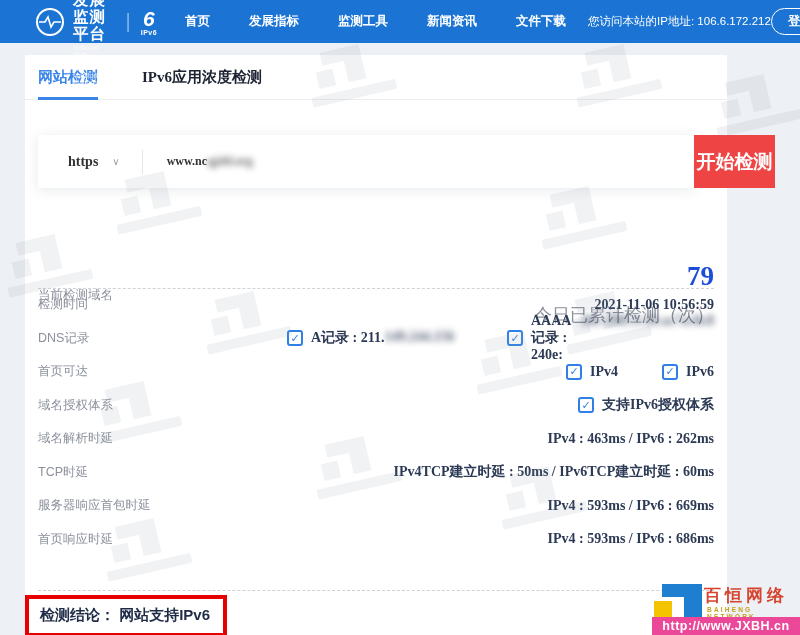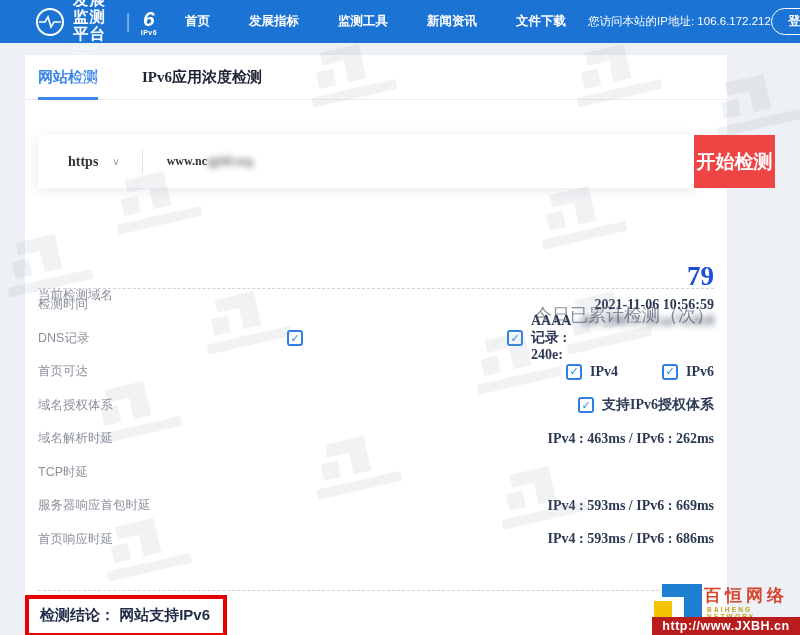--- a/index.html
+++ b/index.html
@@ -96,21 +96,21 @@
     position:absolute; top:540px; left:0; z-index:7; background:#fff;
     border:4px solid #e60000; padding:7px 13px 8px 11px; display:inline-block;
   }
   .conclusion-text { font-size:15px; font-weight:bold; color:#1f2b47; white-space:nowrap; }
 
   
   .bh { position:absolute; left:652px; top:584px; width:148px; height:51px; z-index:40; }
   .bh-cn { position:absolute; left:52px; top:0; font-size:17px; font-weight:bold; color:#d6452f;
            letter-spacing:4px; font-family:Liberation Sans, sans-serif; }
   .bh-en { position:absolute; left:55px; top:22px; font-size:6.5px; font-weight:bold; color:#c8a019; letter-spacing:2.2px; }
-  .bh-url { position:absolute; left:0; top:33px; width:148px; height:18px; background:#b91c1c;
+  .bh-url { position:absolute; left:0; top:33px; width:148px; height:18px; background:#ec4899;
             color:#fff; font-size:12.5px; font-weight:bold; display:flex; align-items:center;
             justify-content:center; letter-spacing:.5px;text-align:center; }
 
   
   .wm { position:absolute; width:110px; height:62px; opacity:.12; transform:rotate(-13deg); z-index:20; pointer-events:none; }
   .wm i { position:absolute; background:#8e99ab; display:block; }
   .wm .a { left:36px; top:0;  width:40px; height:13px; }
   .wm .b { left:58px; top:13px; width:18px; height:22px; }
   .wm .c { left:28px; top:18px; width:17px; height:17px; }
   .wm .t { left:18px; top:42px; width:86px; height:10px; border-radius:2px; }
@@ -176,20 +176,24 @@
 
     <div class="drow">
       <span class="dlabel">检测时间</span>
       <span class="dvalue serif">2021-11-06 10:56:59</span>
     </div>
 
     <div class="drow">
       <span class="dlabel">DNS记录</span>
       <span class="cgroup dns-a">
         <span class="cb">✓</span>
+        <span class="ctext serif">
+            <span>A记录 : 211.</span>
+            <span class="blur">149.244.156</span>
+          </span>
       </span>
       <span class="cgroup dns-aaaa">
         <span class="cb">✓</span>
         <span class="ctext serif">
             <span>AAAA记录 : 240e:</span>
             <span class="blur">28c:290:3:18:ac7a:8c8</span>
           </span>
       </span>
     </div>
 
@@ -217,20 +221,21 @@
       </span>
     </div>
 
     <div class="drow">
       <span class="dlabel">域名解析时延</span>
       <span class="dvalue serif">IPv4 : 463ms / IPv6 : 262ms</span>
     </div>
 
     <div class="drow">
       <span class="dlabel">TCP时延</span>
+      <span class="dvalue serif">IPv4TCP建立时延 : 50ms / IPv6TCP建立时延 : 60ms</span>
     </div>
 
     <div class="drow">
       <span class="dlabel">服务器响应首包时延</span>
       <span class="dvalue serif">IPv4 : 593ms / IPv6 : 669ms</span>
     </div>
 
     <div class="drow">
       <span class="dlabel">首页响应时延</span>
       <span class="dvalue serif">IPv4 : 593ms / IPv6 : 686ms</span>

